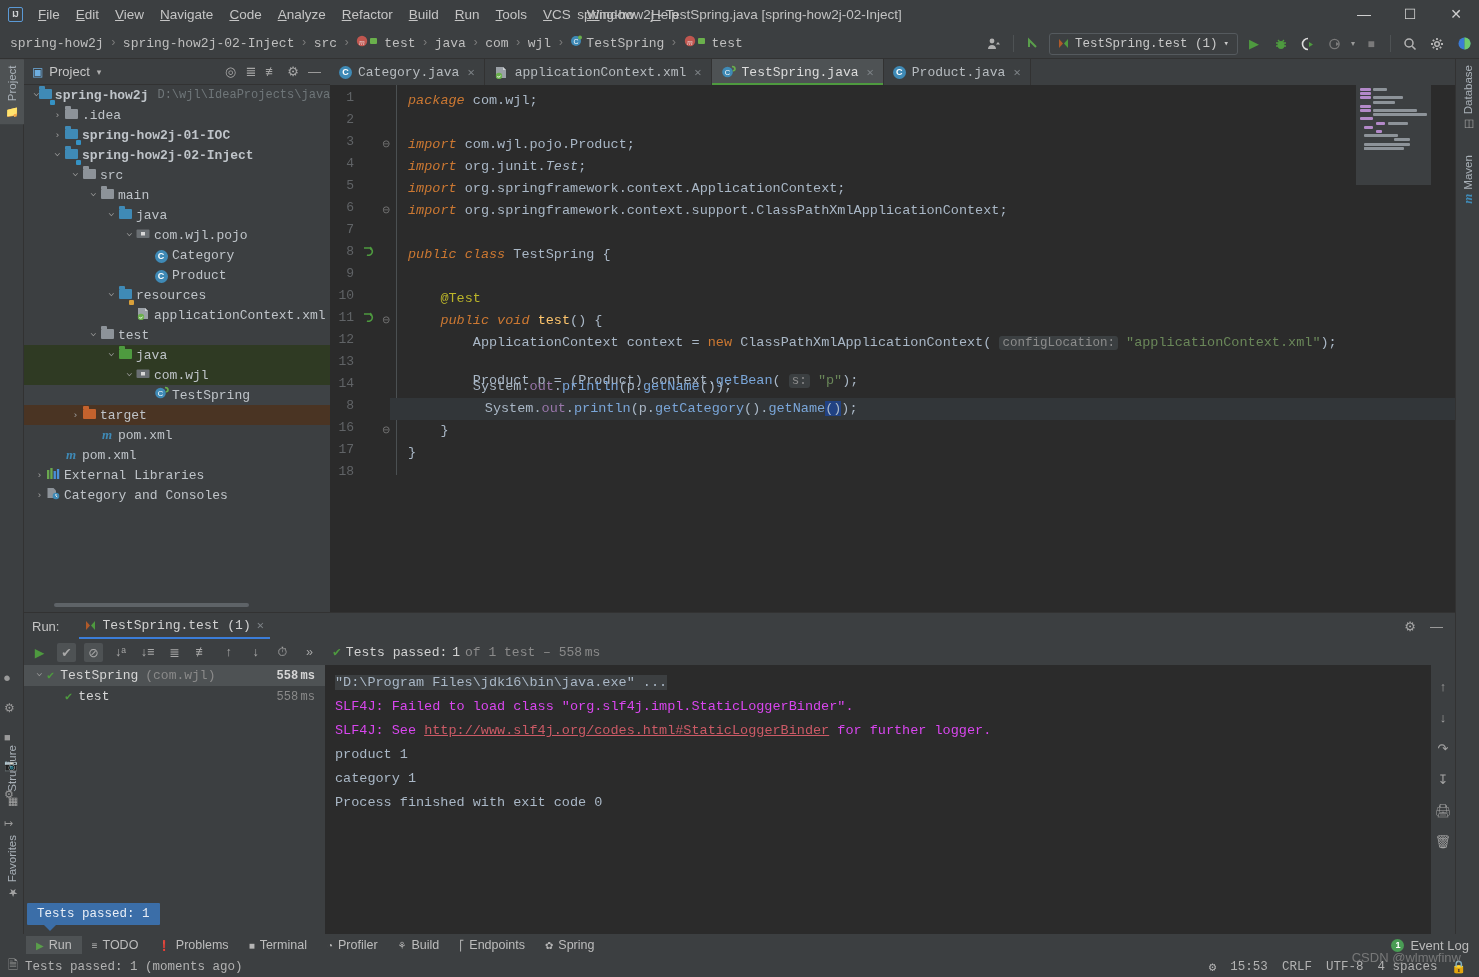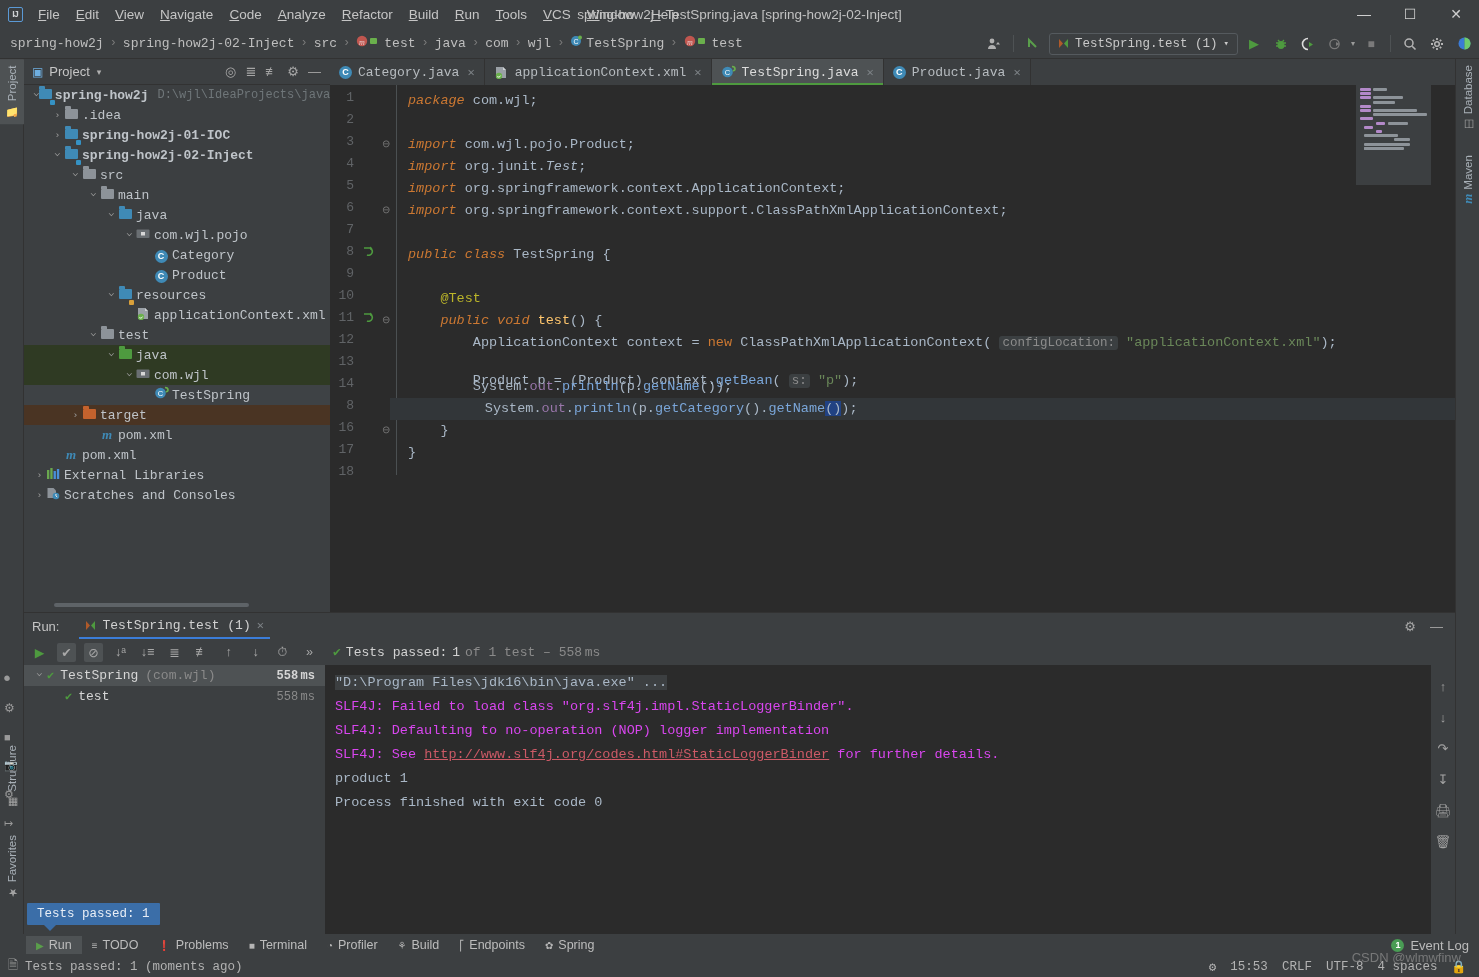--- a/index.html
+++ b/index.html
@@ -537,21 +537,21 @@
           </svg></span>
         <span class="tlabel">External Libraries</span>
       </div>
       <div class="trow" style="padding-left: 10px;">
         <span class="arrow" style="transform: scale(1.3, 1.1);">›</span>
         <span class="ficon"><svg width="14" height="13" viewBox="0 0 14 13">
             <path d="M1.5 1h6l2.5 2.5V11h-8.5z" fill="#8d9399"></path>
             <circle cx="10" cy="9" r="3.3" fill="#3f8ab6"></circle>
             <path d="M10 7v2l1.3.9" stroke="#fff" stroke-width="1"></path>
           </svg></span>
-        <span class="tlabel">Scratches and Consoles</span>
+        <span class="tlabel">Category and Consoles</span>
       </div>
     </div>
   <div id="projscroll"></div>
 </div>
 
 <div id="editor">
   <div id="tabbar">
       <div class="etab">
         <span style="display: inline-flex;">
           <span class="cclass">C</span>
@@ -723,23 +723,23 @@
         <div class="ttrow" style="padding-left: 28px;">
           <span class="arrow" style="transform: translateY(-3px) scale(1.5, 1.1);"></span>
           <span style="color: rgb(78, 154, 63); margin: 0px 6px 0px 2px; font-size: 12px;">✔</span>
           <span style="color: rgb(214, 214, 214);">test</span>
           <span class="ms" style="color: rgb(138, 138, 138);">558 ms</span>
         </div>
       </div>
     <div id="console">
         <div class="cline"><span class="c-cmd">"D:\Program Files\jdk16\bin\java.exe" ...</span></div>
         <div class="cline"><span class="c-red">SLF4J: Failed to load class "org.slf4j.impl.StaticLoggerBinder".</span></div>
-        <div class="cline"><span class="c-red">SLF4J: Defaulting to no-operation (NOP) logger implementation</span></div>
-        <div class="cline"><span class="c-red">SLF4J: See </span><span class="c-link">http://www.slf4j.org/codes.html#StaticLoggerBinder</span><span class="c-red"> for further details.</span></div>
+        <div class="cline"><span class="c-red">SLF4J: See </span><span class="c-link">http://www.slf4j.org/codes.html#StaticLoggerBinder</span><span class="c-red"> for further logger.</span></div>
         <div class="cline"><span class="c-grey">product 1</span></div>
+        <div class="cline"><span class="c-grey">category 1</span></div>
         <div class="cline"><span class="c-grey"></span></div>
         <div class="cline"><span class="c-grey">Process finished with exit code 0</span></div>
       </div>
     <div id="conrail">
       <span>↑</span>
       <span>↓</span>
       <span>↷</span>
       <span>↧</span>
       <span>🖨</span>
       <span>🗑</span>

